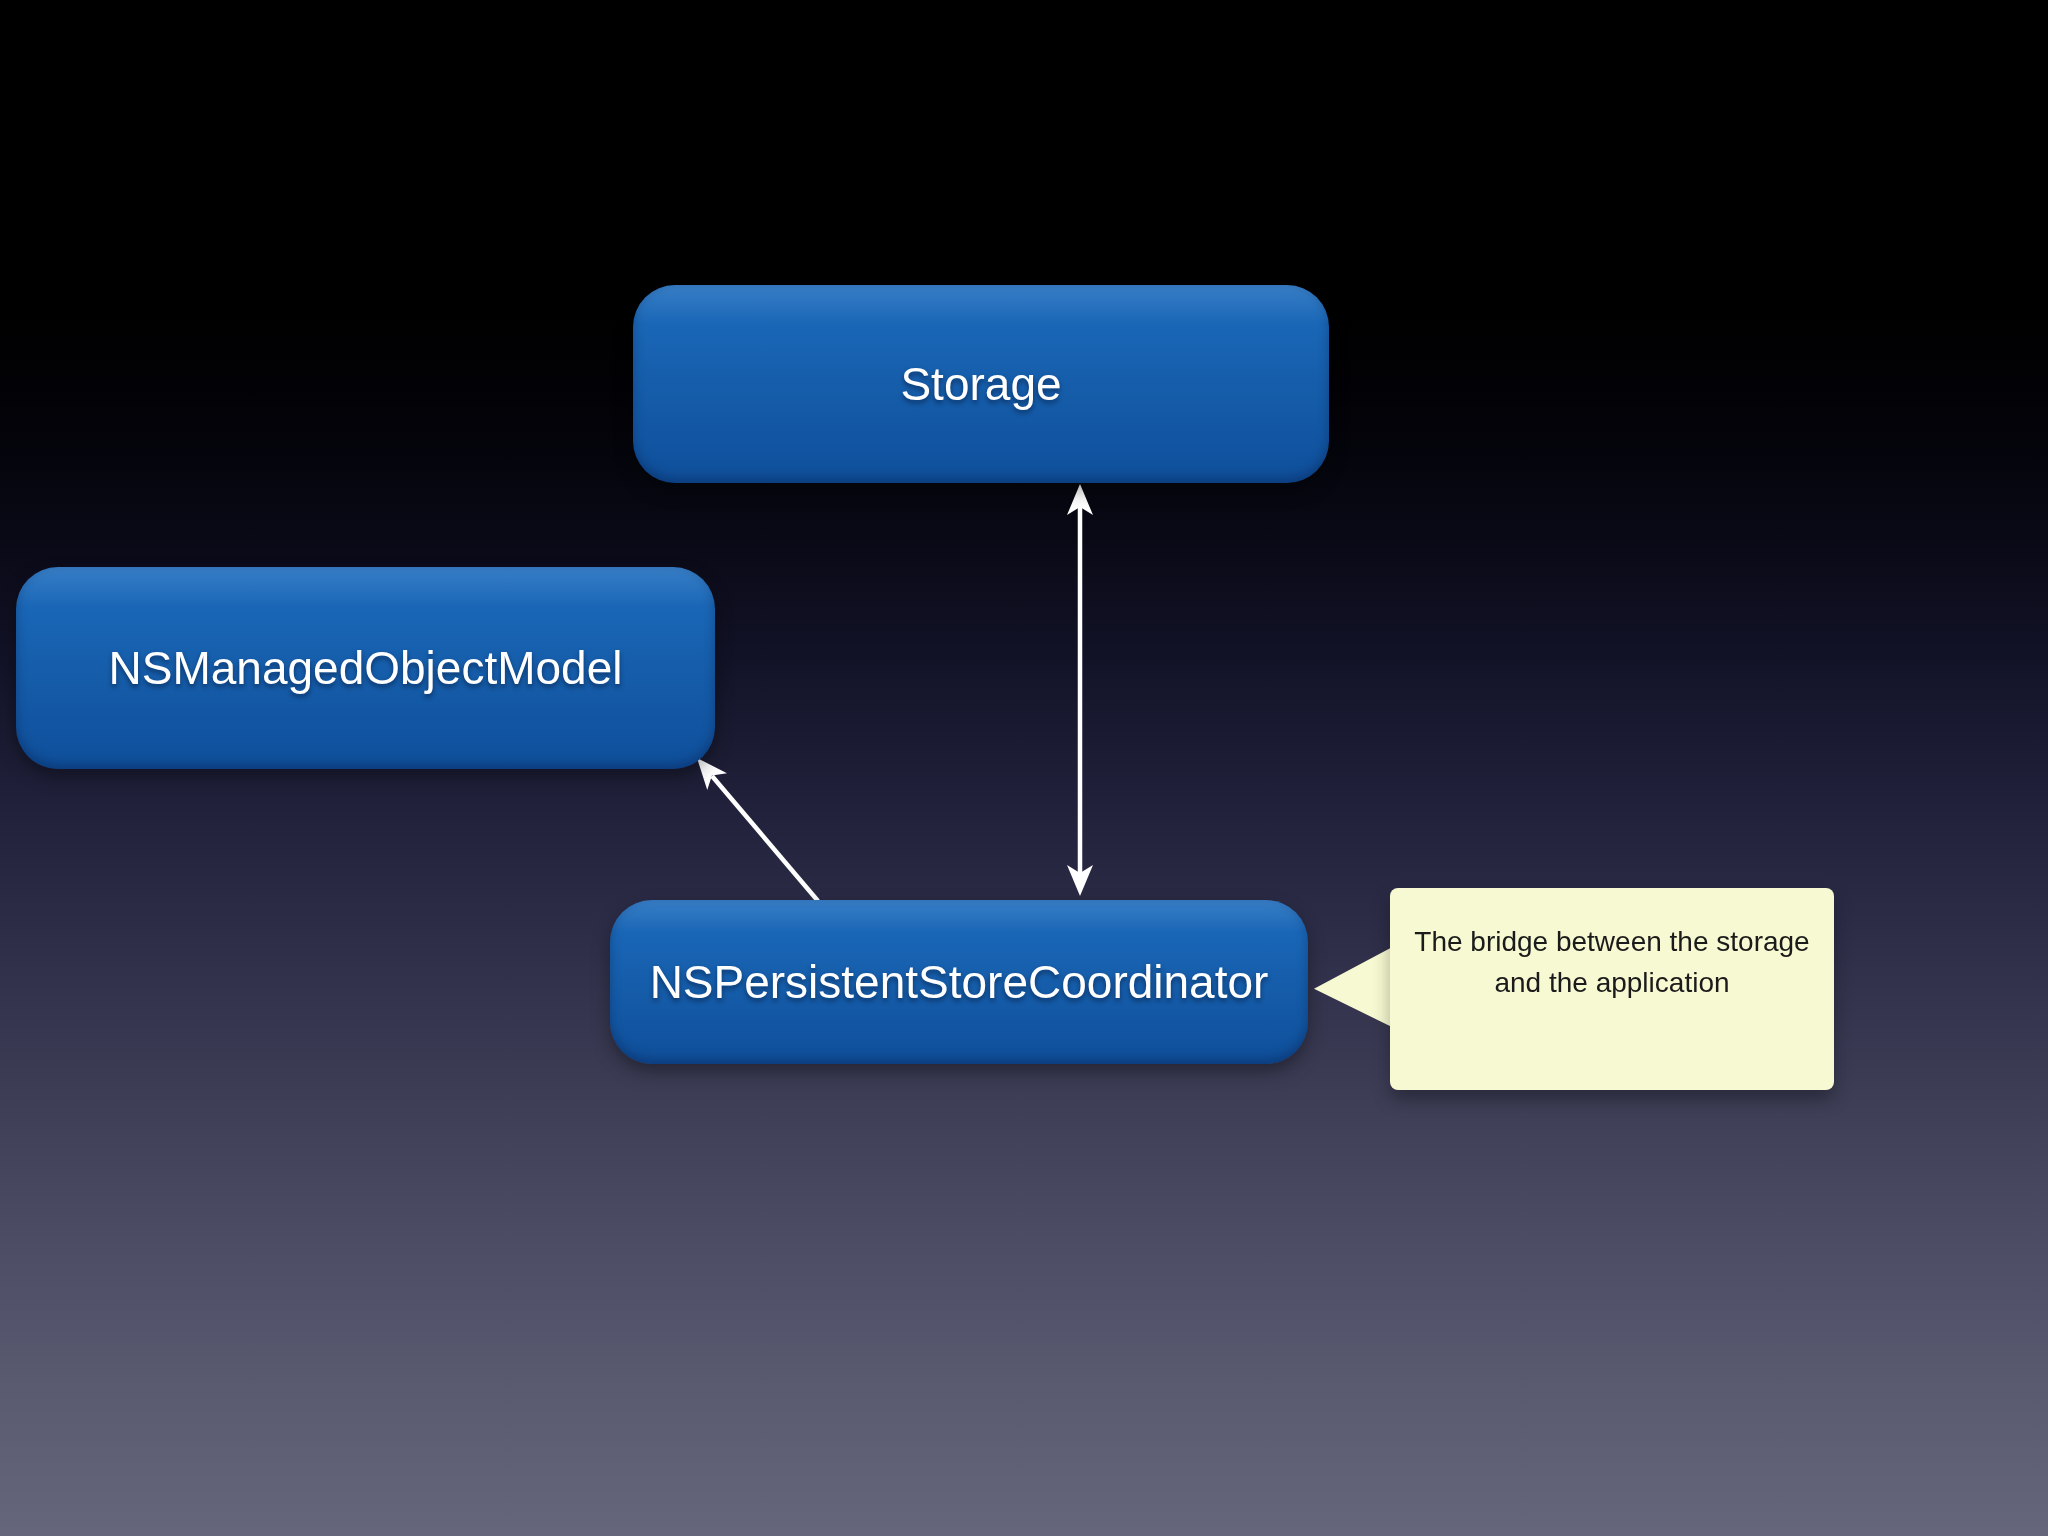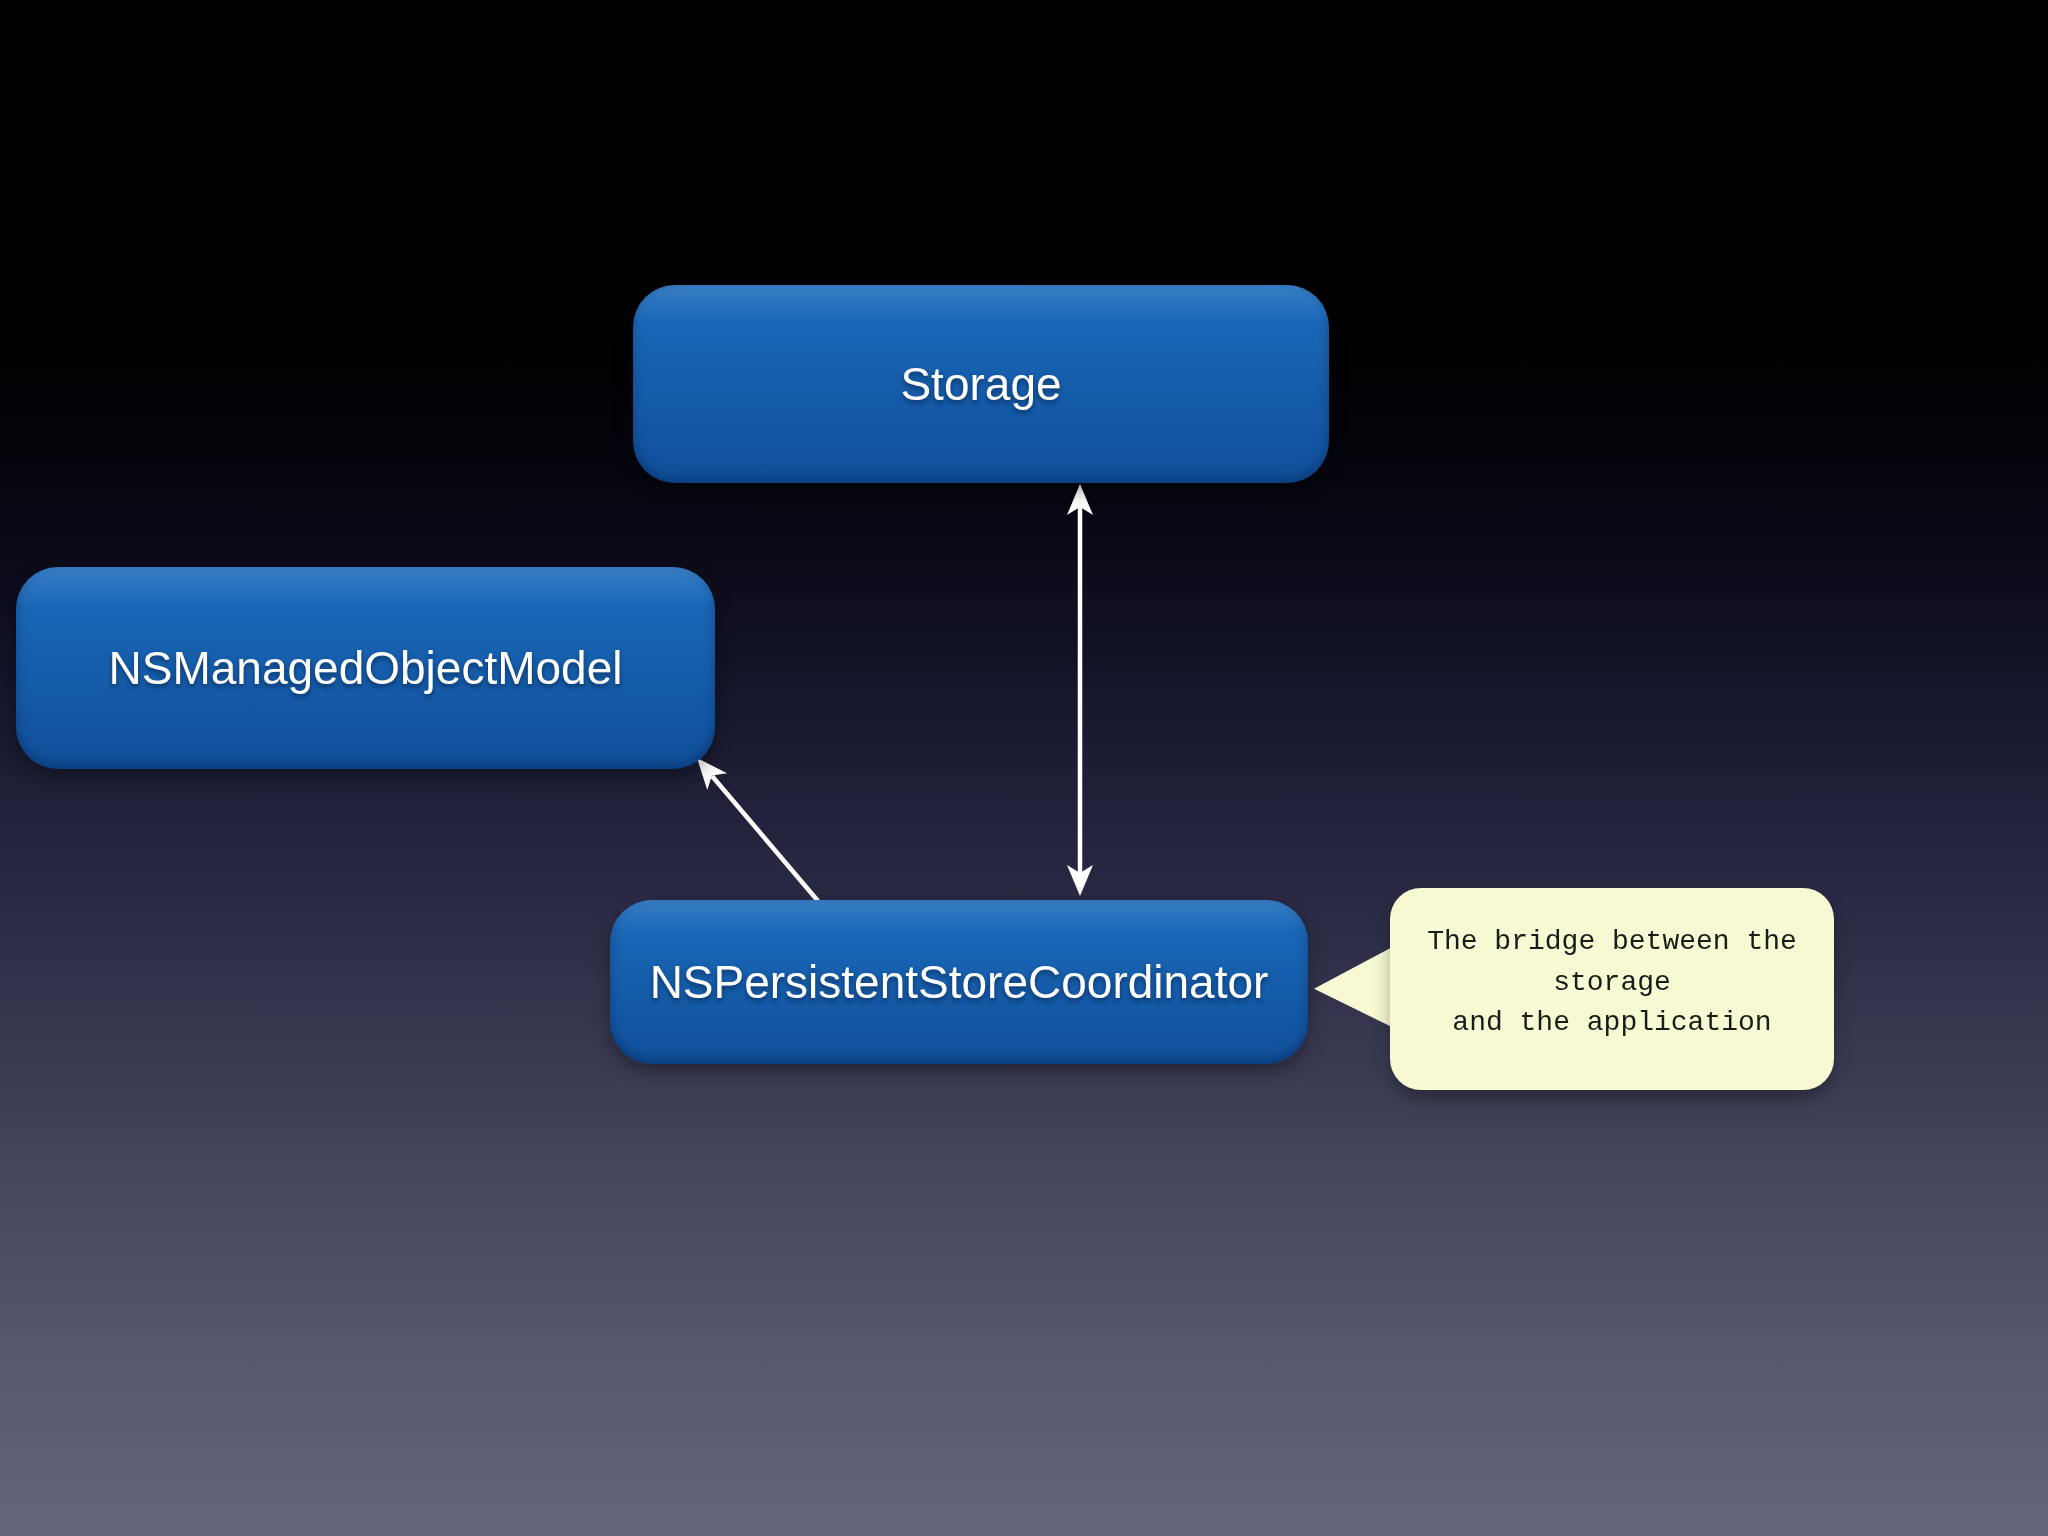--- a/index.html
+++ b/index.html
@@ -65,30 +65,29 @@
     position:absolute;left:0;top:0;width:2048px;height:1536px;
     pointer-events:none;
   }
   .connectors line{stroke:var(--arrow);stroke-width:4.5;}
   .connectors path{fill:var(--arrow);stroke:none;}
 
   .callout{
     position:absolute;
     left:1390px;top:888px;width:444px;height:202px;
     background:var(--callout-bg);
-    border-radius:31px;
+    border-radius:8px;
     box-shadow:0 10px 18px rgba(0,0,0,0.30);
     box-sizing:border-box;
     padding:34px 24px 70px 24px;
-    display:flex;flex-direction:column;align-items:center;justify-content:space-between;
+    display:flex;flex-direction:column;align-items:center;justify-content:flex-start;
     color:var(--callout-text);
     font-size:28px;
     line-height:1.45;
     text-align:center;
-    font-family:Liberation Mono, monospace;
   }
   .callout-pointer{
     position:absolute;
     left:1314px;top:944px;width:84px;height:86px;
     background:var(--callout-bg);
     clip-path:polygon(100% 0%, 0% 52%, 100% 100%);
   }
 </style>
 </head>
 <body>

